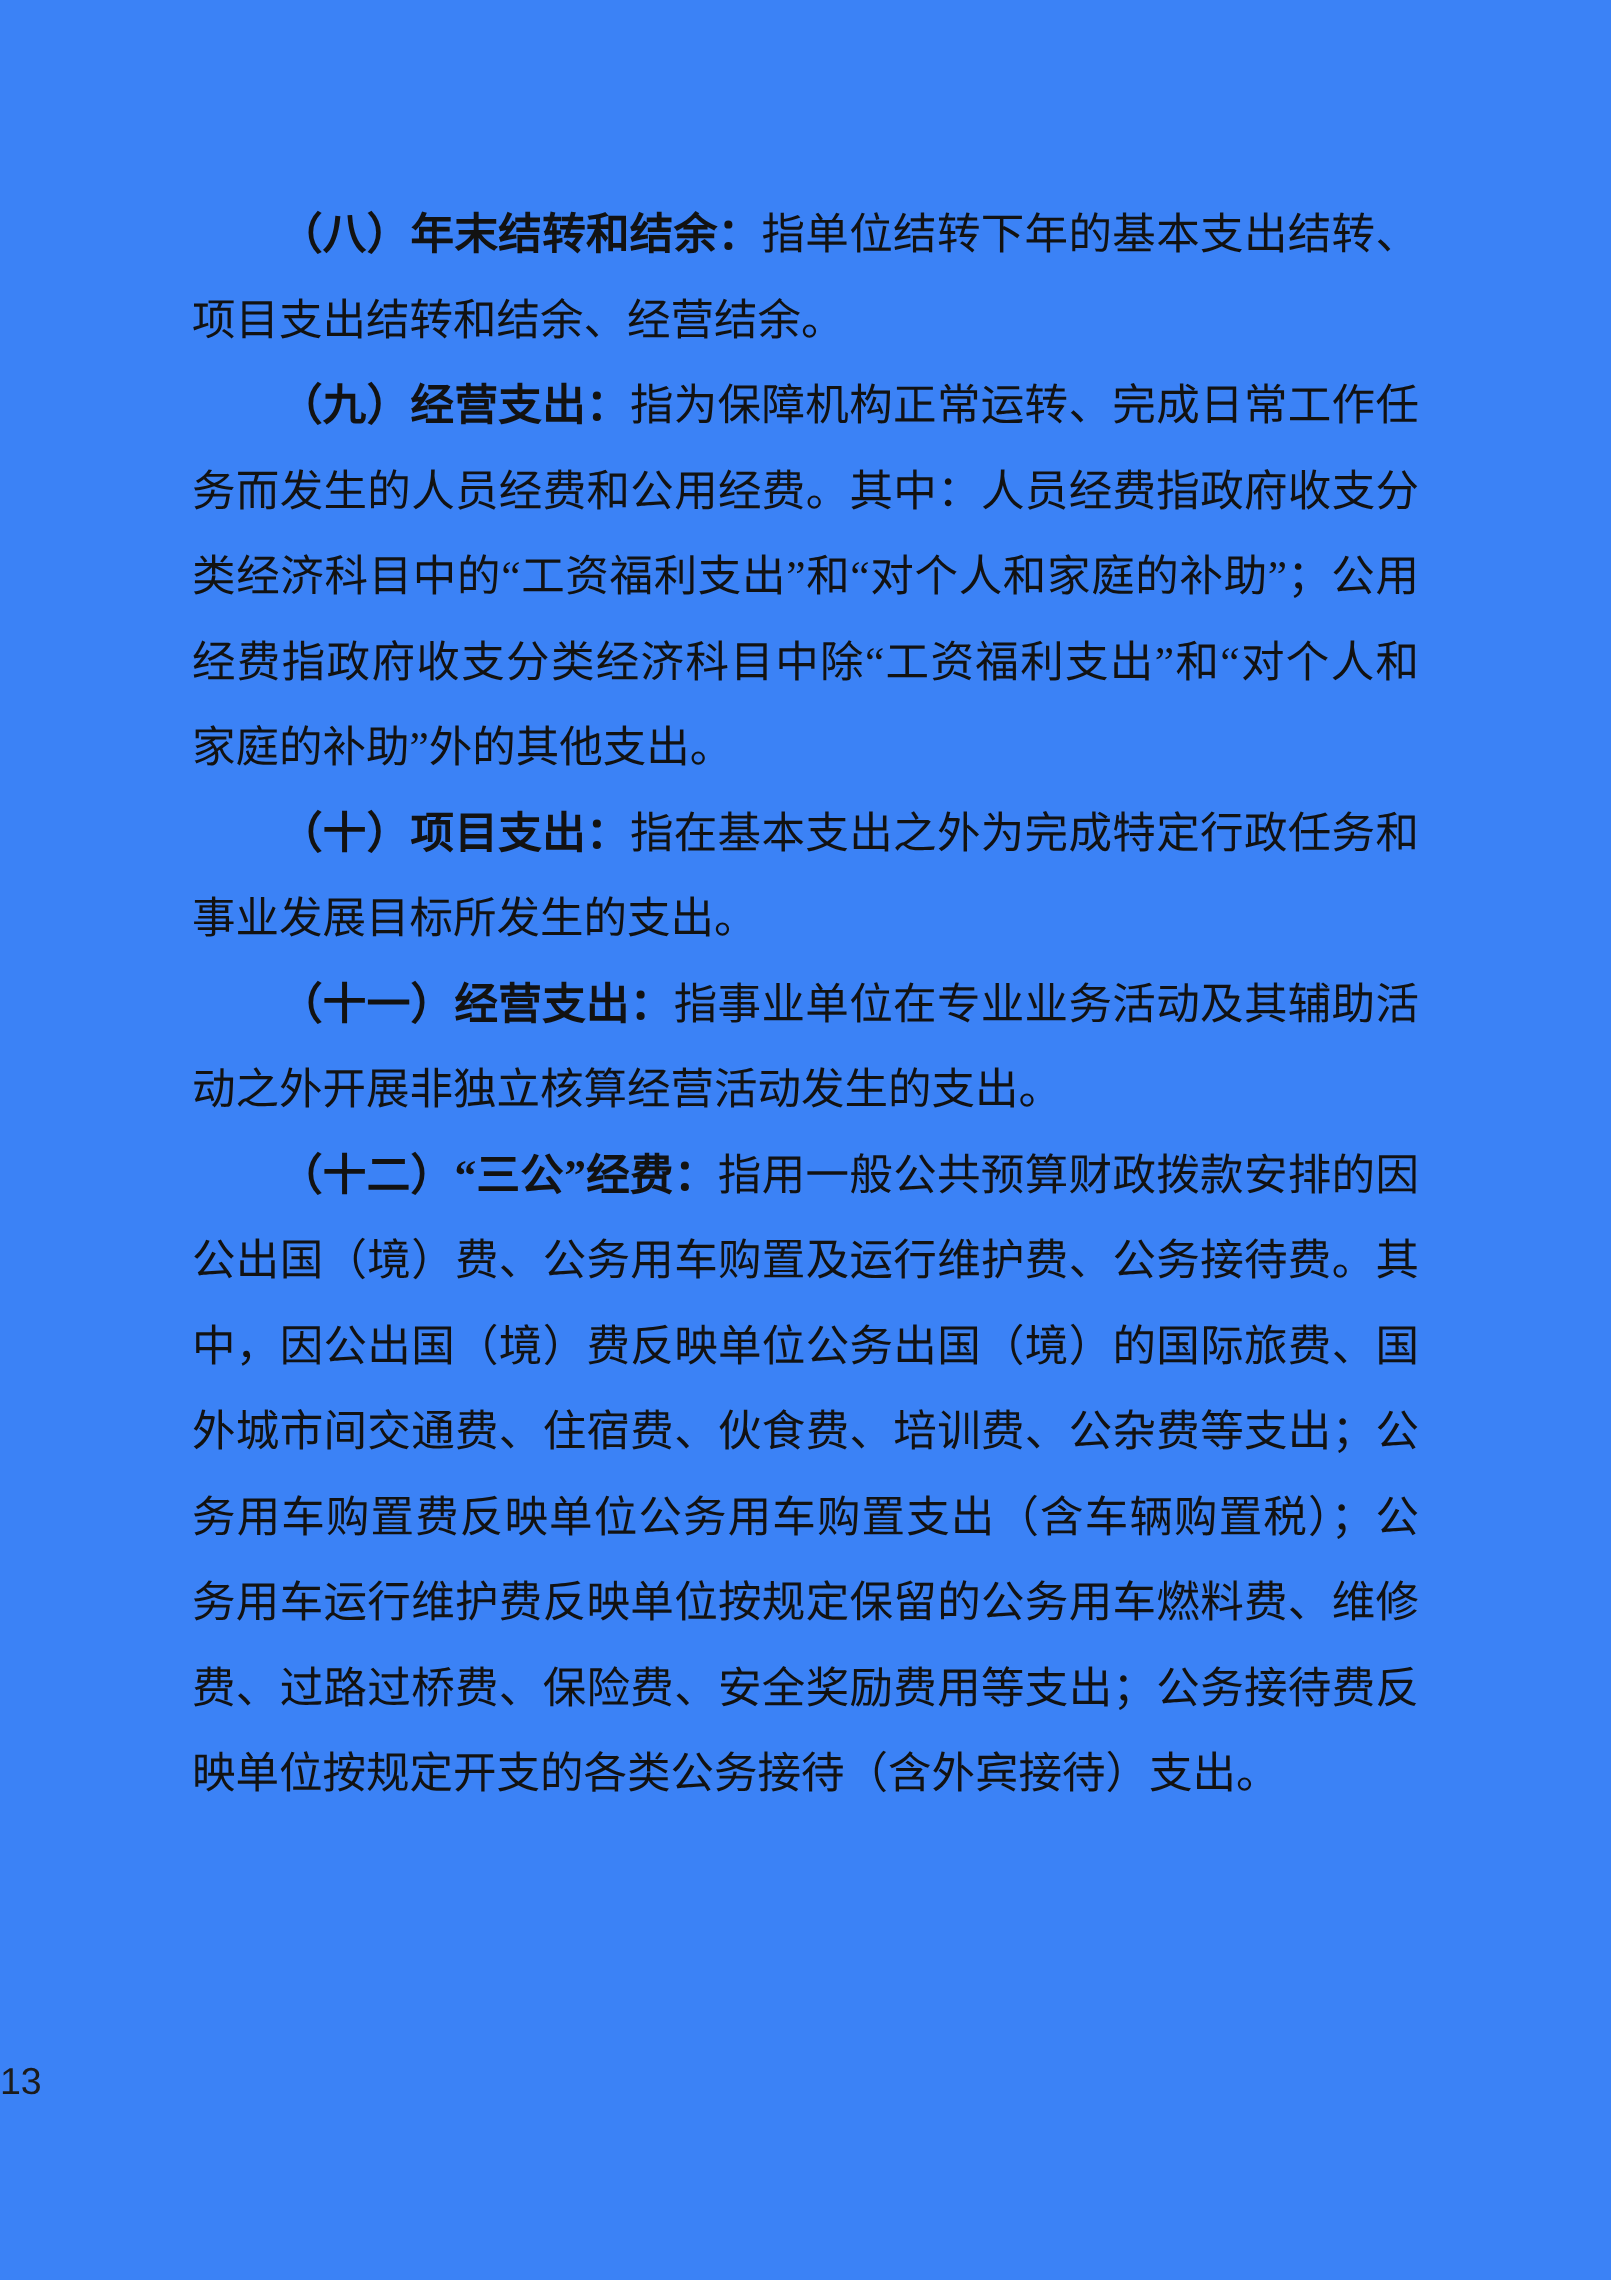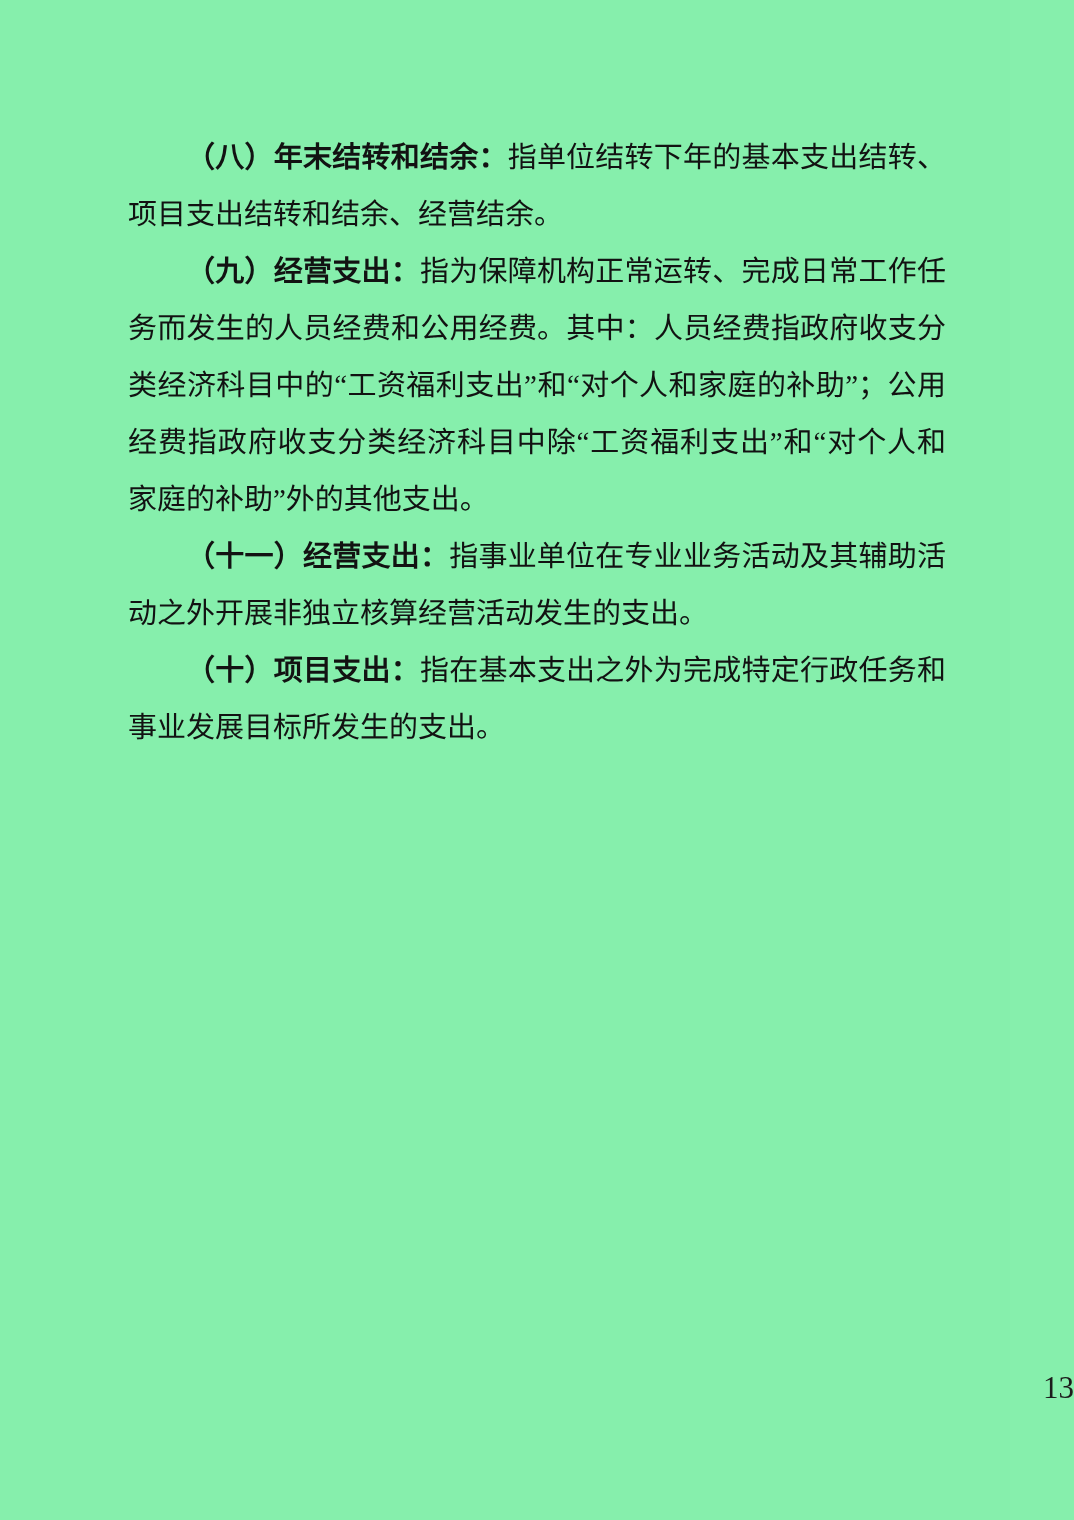--- a/index.html
+++ b/index.html
@@ -5,21 +5,21 @@
   html, body {
     margin: 0;
     padding: 0;
     background: #ffffff;
   }
   .page {
     position: relative;
     width: 1074px;
     height: 1520px;
     margin: 0 auto;
-    background: #86efac;
+    background: #3b82f6;
     overflow: hidden;
     font-family: "Liberation Serif", "DejaVu Serif", serif;
     color: #121212;
   }
   .content {
     position: absolute;
     left: 128px;
     top: 129px;
     width: 818px;
     font-size: 29px;
@@ -38,31 +38,32 @@
     font-family: "Liberation Serif", "DejaVu Serif", serif;
   }
   .definition {
     font-weight: 400;
   }
   .page-number {
     position: absolute;
     top: 1374px;
     left: 0;
     width: 100%;
-    text-align: right;
-    font-size: 31px;
+    text-align: left;
+    font-size: 25px;
     line-height: 28px;
     color: #1c1c1c;
-    font-family: Liberation Serif, serif;
+    font-family: Liberation Sans, sans-serif;
   }
 </style>
 </head>
 <body>
 
 <div class="page">
   <div class="content">
     <p class="para"><span class="term">（八）年末结转和结余：</span><span class="definition">指单位结转下年的基本支出结转、项目支出结转和结余、经营结余。</span></p>
     <p class="para"><span class="term">（九）经营支出：</span><span class="definition">指为保障机构正常运转、完成日常工作任务而发生的人员经费和公用经费。其中：人员经费指政府收支分类经济科目中的“工资福利支出”和“对个人和家庭的补助”；公用经费指政府收支分类经济科目中除“工资福利支出”和“对个人和家庭的补助”外的其他支出。</span></p>
+    <p class="para"><span class="term">（十）项目支出：</span><span class="definition">指在基本支出之外为完成特定行政任务和事业发展目标所发生的支出。</span></p>
     <p class="para"><span class="term">（十一）经营支出：</span><span class="definition">指事业单位在专业业务活动及其辅助活动之外开展非独立核算经营活动发生的支出。</span></p>
-    <p class="para"><span class="term">（十）项目支出：</span><span class="definition">指在基本支出之外为完成特定行政任务和事业发展目标所发生的支出。</span></p>
+    <p class="para"><span class="term">（十二）“三公”经费：</span><span class="definition">指用一般公共预算财政拨款安排的因公出国（境）费、公务用车购置及运行维护费、公务接待费。其中，因公出国（境）费反映单位公务出国（境）的国际旅费、国外城市间交通费、住宿费、伙食费、培训费、公杂费等支出；公务用车购置费反映单位公务用车购置支出（含车辆购置税）；公务用车运行维护费反映单位按规定保留的公务用车燃料费、维修费、过路过桥费、保险费、安全奖励费用等支出；公务接待费反映单位按规定开支的各类公务接待（含外宾接待）支出。</span></p>
   </div>
   <div class="page-number">13</div>
 </div>
 
 </body></html>

